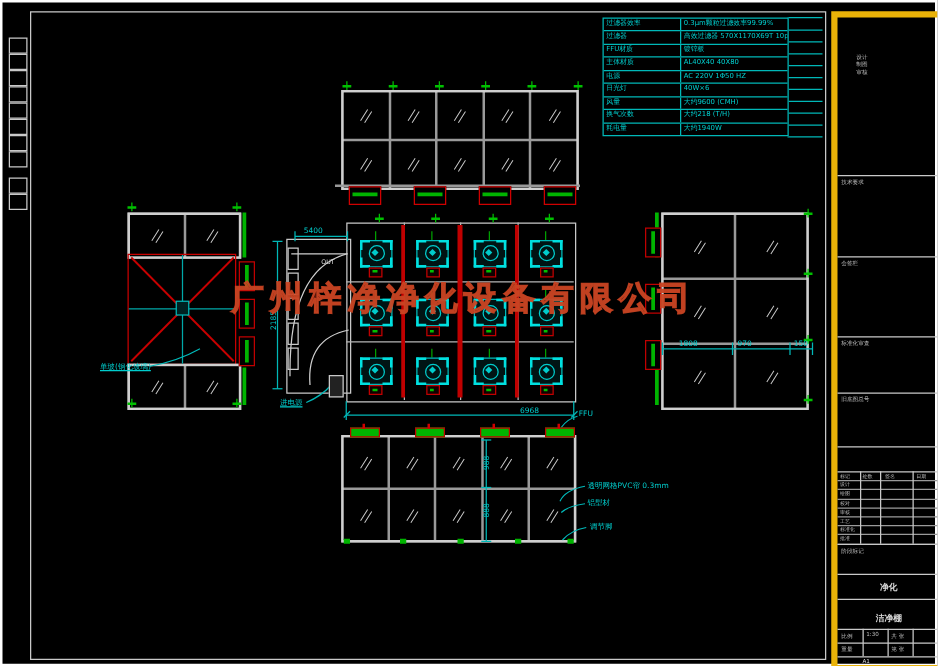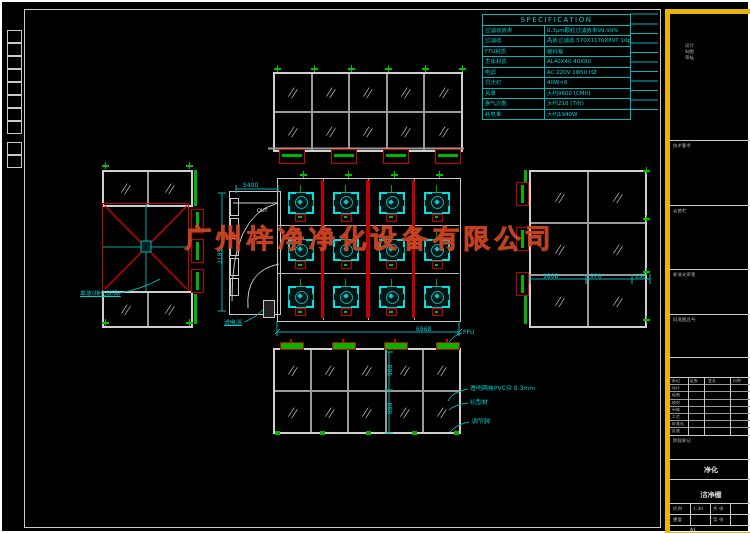--- a/index.html
+++ b/index.html
@@ -138,21 +138,20 @@
           <line x1="628" y1="60" x2="656" y2="60"></line>
           <line x1="628" y1="69.5" x2="656" y2="69.5"></line>
           <line x1="628" y1="79" x2="656" y2="79"></line>
           <line x1="628" y1="88.5" x2="656" y2="88.5"></line>
           <line x1="628" y1="98" x2="656" y2="98"></line>
           <line x1="628" y1="107.5" x2="656" y2="107.5"></line>
         </g>
   </svg>
 
   <div class="spec">
-    <div class="hd">SPECIFICATION</div>
     <div class="rw">
           <div>过滤器效率</div>
           <div>0.3μm颗粒过滤效率99.99%</div>
         </div>
     <div class="rw">
           <div>过滤器</div>
           <div>高效过滤器 570X1170X69T 10pc</div>
         </div>
     <div class="rw">
           <div>FFU材质</div>

